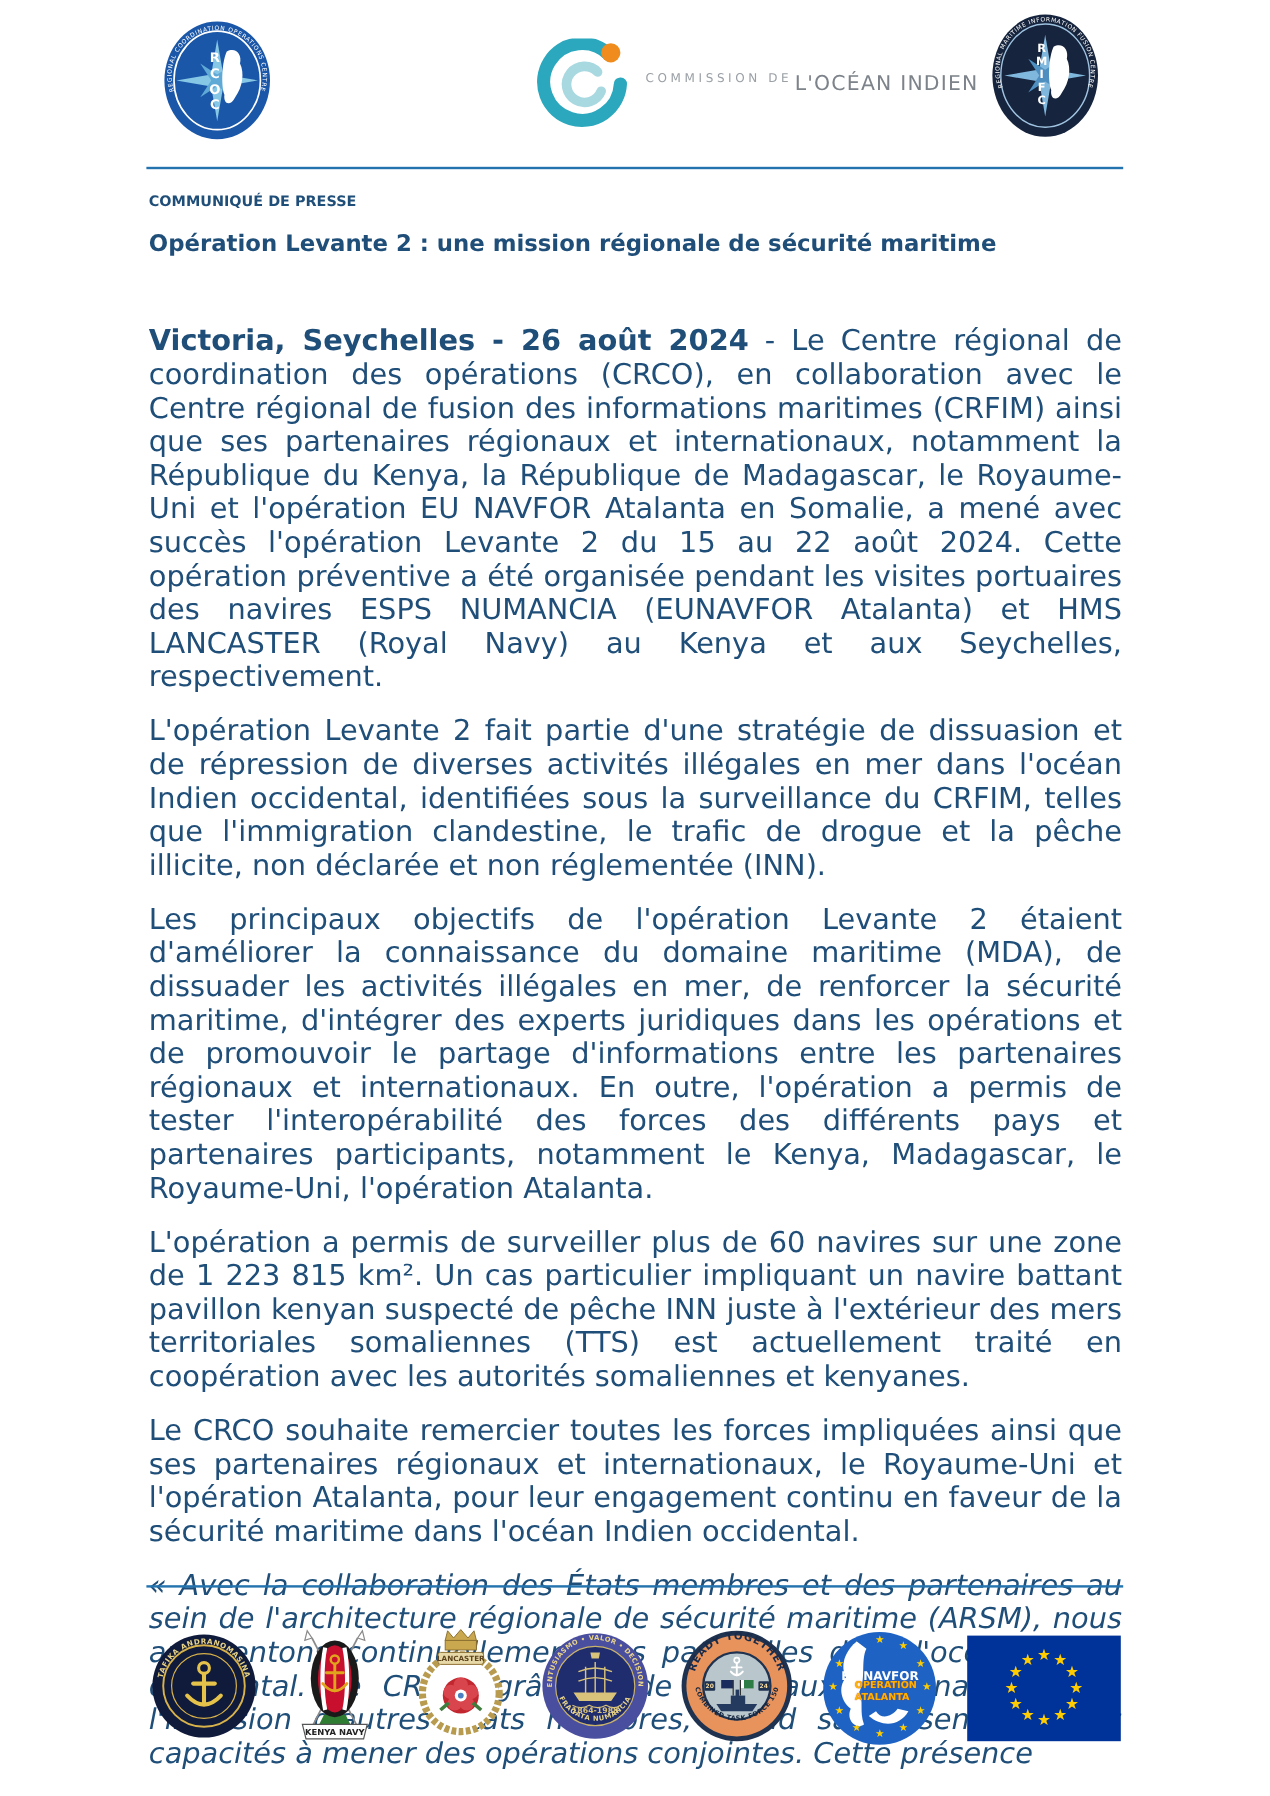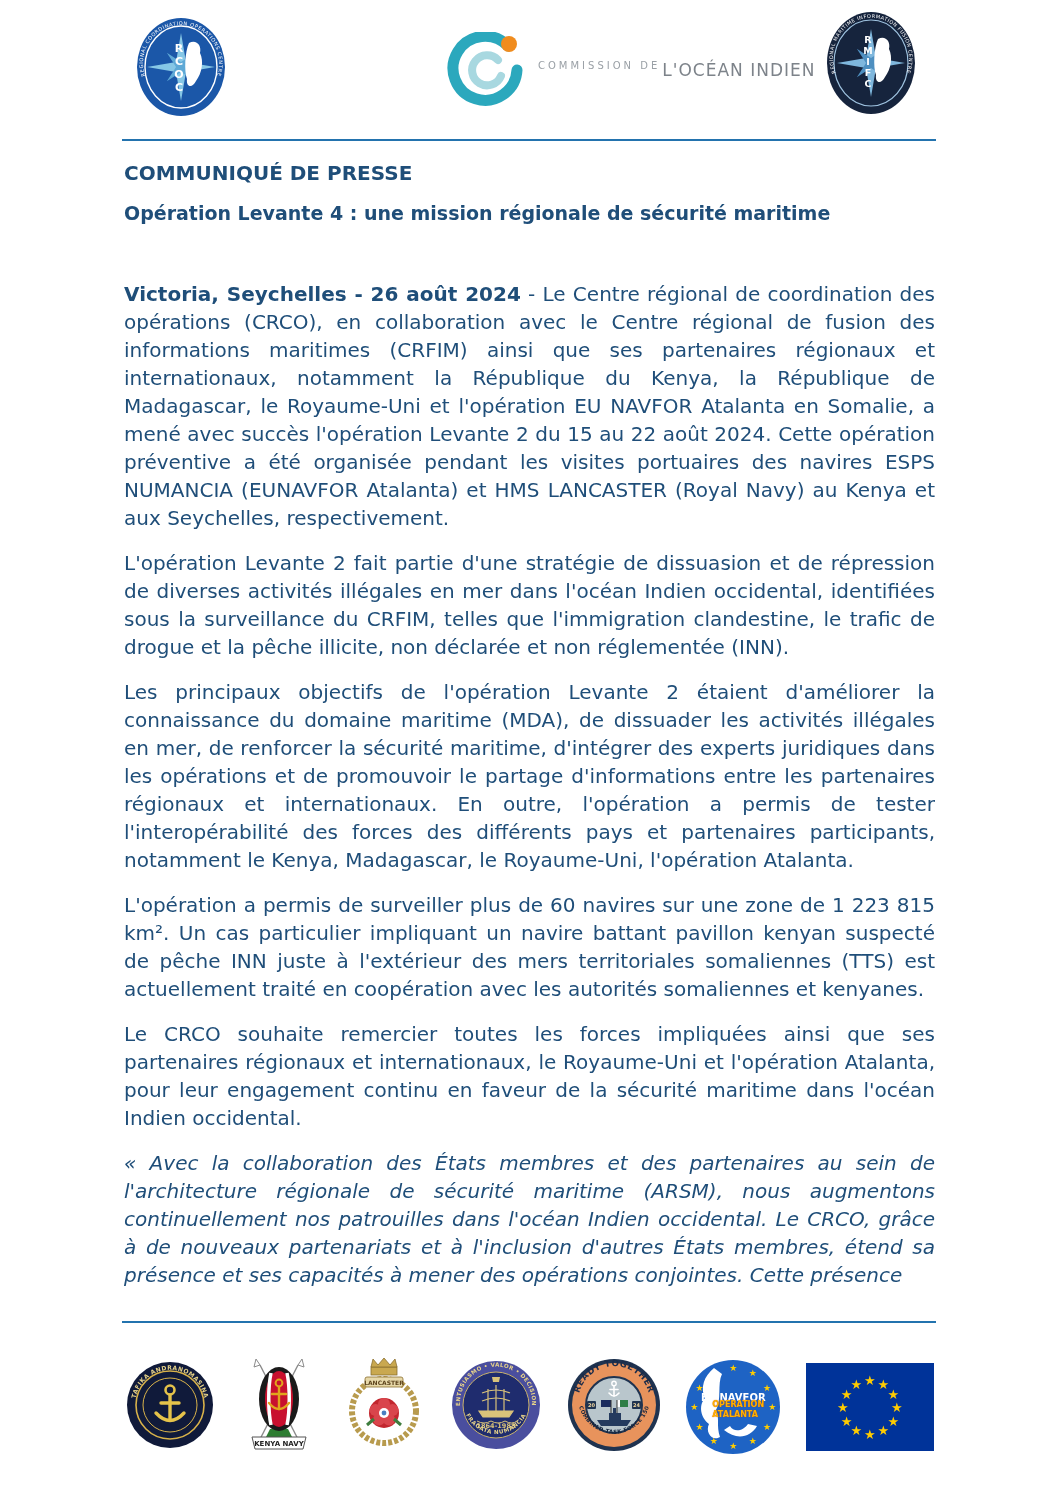--- a/index.html
+++ b/index.html
@@ -13,24 +13,24 @@
   .coi-text{display:flex;flex-direction:row;gap:2px;}
   .coi-line1{font-size:10px;letter-spacing:3px;color:#9aa0a6;}
   .coi-line2{font-size:17px;letter-spacing:1px;color:#7d838a;}
 
   .rule{position:absolute;left:122px;right:122px;height:2px;background:#2373ae;}
   .rule-top{top:139px;}
   .rule-bottom{top:1321px;}
 
   
   .content{position:absolute;left:124px;top:161px;width:811px;}
-  h1,h2{font-size:20px;margin:0;color:#1f4e79;font-weight:bold;}
+  h1,h2{font-size:12px;margin:0;color:#1f4e79;font-weight:bold;}
   h1{margin-bottom:17px;}
   h2{font-size:19px;margin-bottom:56px;}
-  .content p{font-size:20px;line-height:28px;text-align:justify;margin:0 0 17px 0;}
+  .content p{font-size:24px;line-height:28px;text-align:justify;margin:0 0 17px 0;}
   .lead{font-weight:bold;}
   .quote{font-style:italic;}
 
   
   .badges{position:absolute;left:126px;right:124px;top:1352px;height:110px;
           display:flex;justify-content:space-between;align-items:center;}
   .badge{position:relative;flex:0 0 auto;}
   .star-ring{position:absolute;inset:0;pointer-events:none;}
   .star{position:absolute;transform:translate(-50%,-50%);color:#ffcc00;line-height:1;}
 
@@ -95,21 +95,21 @@
       <text font-size="5" fill="#ffffff" letter-spacing="0.5">
         <textPath href="#arc-rmifc" startOffset="50%" text-anchor="middle">REGIONAL MARITIME INFORMATION FUSION CENTRE</textPath>
       </text>
     </svg>
   </div>
 
   <div class="rule rule-top"></div>
 
   <div class="content">
     <h1>COMMUNIQUÉ DE PRESSE</h1>
-    <h2>Opération Levante 4 : une mission régionale de sécurité maritime</h2>
+    <h2>Opération Levante 2 : une mission régionale de sécurité maritime</h2>
 
     <p><span class="lead">Victoria, Seychelles - 26 août 2024</span><span> - Le Centre régional de coordination des opérations (CRCO), en collaboration avec le Centre régional de fusion des informations maritimes (CRFIM) ainsi que ses partenaires régionaux et internationaux, notamment la République du Kenya, la République de Madagascar, le Royaume-Uni et l'opération EU NAVFOR Atalanta en Somalie, a mené avec succès l'opération Levante 2 du 15 au 22 août 2024. Cette opération préventive a été organisée pendant les visites portuaires des navires ESPS NUMANCIA (EUNAVFOR Atalanta) et HMS LANCASTER (Royal Navy) au Kenya et aux Seychelles, respectivement.</span></p>
 
     <p>L'opération Levante 2 fait partie d'une stratégie de dissuasion et de répression de diverses activités illégales en mer dans l'océan Indien occidental, identifiées sous la surveillance du CRFIM, telles que l'immigration clandestine, le trafic de drogue et la pêche illicite, non déclarée et non réglementée (INN).</p>
     <p>Les principaux objectifs de l'opération Levante 2 étaient d'améliorer la connaissance du domaine maritime (MDA), de dissuader les activités illégales en mer, de renforcer la sécurité maritime, d'intégrer des experts juridiques dans les opérations et de promouvoir le partage d'informations entre les partenaires régionaux et internationaux. En outre, l'opération a permis de tester l'interopérabilité des forces des différents pays et partenaires participants, notamment le Kenya, Madagascar, le Royaume-Uni, l'opération Atalanta.</p>
     <p>L'opération a permis de surveiller plus de 60 navires sur une zone de 1 223 815 km². Un cas particulier impliquant un navire battant pavillon kenyan suspecté de pêche INN juste à l'extérieur des mers territoriales somaliennes (TTS) est actuellement traité en coopération avec les autorités somaliennes et kenyanes.</p>
     <p>Le CRCO souhaite remercier toutes les forces impliquées ainsi que ses partenaires régionaux et internationaux, le Royaume-Uni et l'opération Atalanta, pour leur engagement continu en faveur de la sécurité maritime dans l'océan Indien occidental.</p>
     <p class="quote">« Avec la collaboration des États membres et des partenaires au sein de l'architecture régionale de sécurité maritime (ARSM), nous augmentons continuellement nos patrouilles dans l'océan Indien occidental. Le CRCO, grâce à de nouveaux partenariats et à l'inclusion d'autres États membres, étend sa présence et ses capacités à mener des opérations conjointes. Cette présence</p>
   </div>
 

